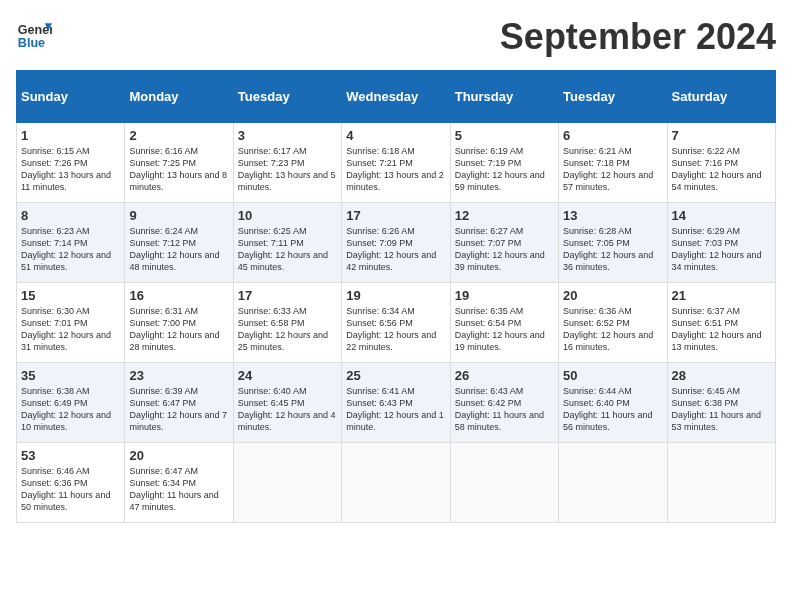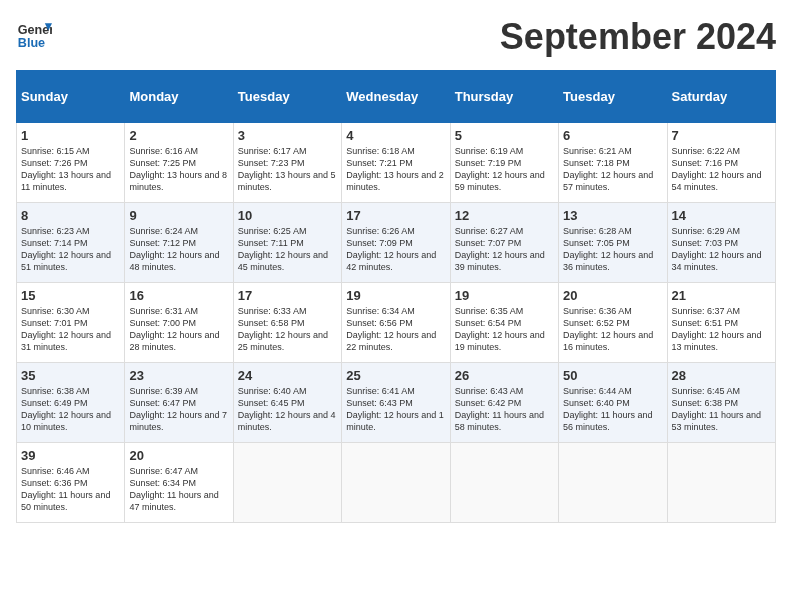--- a/index.html
+++ b/index.html
@@ -223,21 +223,21 @@
           <span class="day-number">50</span>
           <div class="cell-content">Sunrise: 6:44 AM<br>Sunset: 6:40 PM<br>Daylight: 11 hours and 56 minutes.</div>
         </td>
         <td>
           <span class="day-number">28</span>
           <div class="cell-content">Sunrise: 6:45 AM<br>Sunset: 6:38 PM<br>Daylight: 11 hours and 53 minutes.</div>
         </td>
       </tr>
       <tr>
         <td>
-          <span class="day-number">39</span>
+          <span class="day-number">53</span>
           <div class="cell-content">Sunrise: 6:46 AM<br>Sunset: 6:36 PM<br>Daylight: 11 hours and 50 minutes.</div>
         </td>
         <td>
           <span class="day-number">20</span>
           <div class="cell-content">Sunrise: 6:47 AM<br>Sunset: 6:34 PM<br>Daylight: 11 hours and 47 minutes.</div>
         </td>
         <td class="empty-cell"></td>
         <td class="empty-cell"></td>
         <td class="empty-cell"></td>
         <td class="empty-cell"></td>

